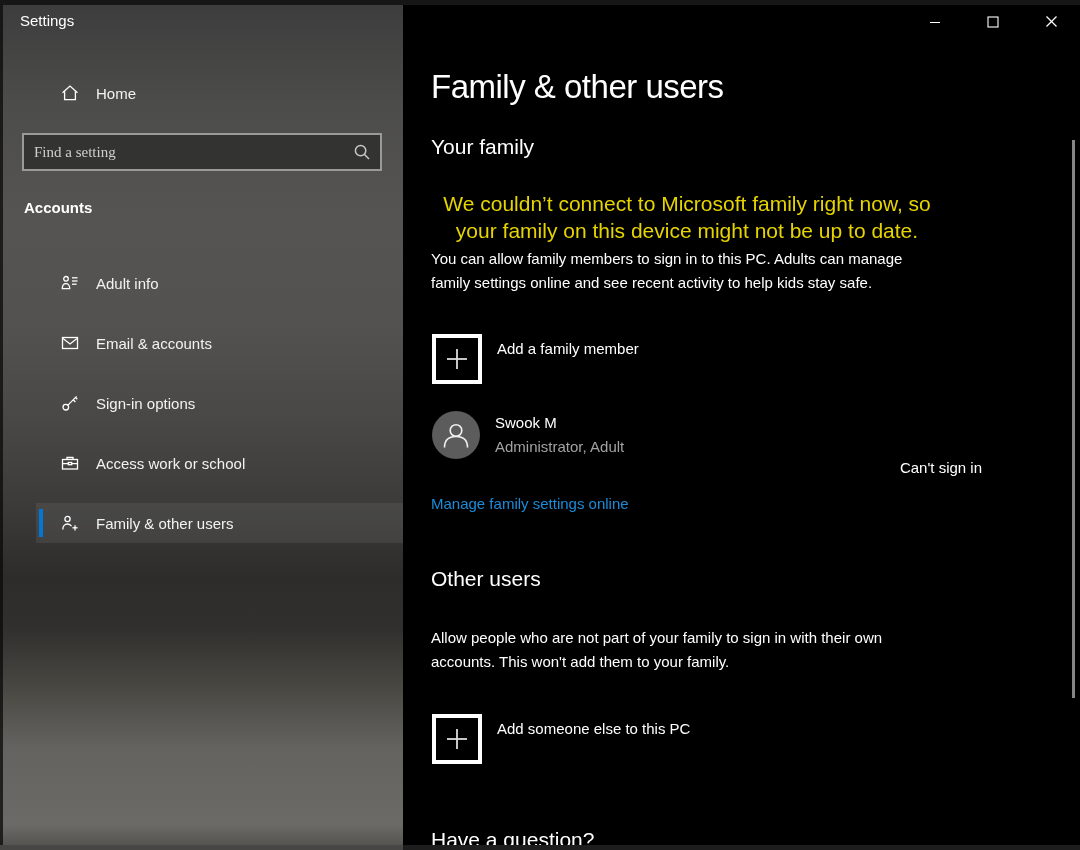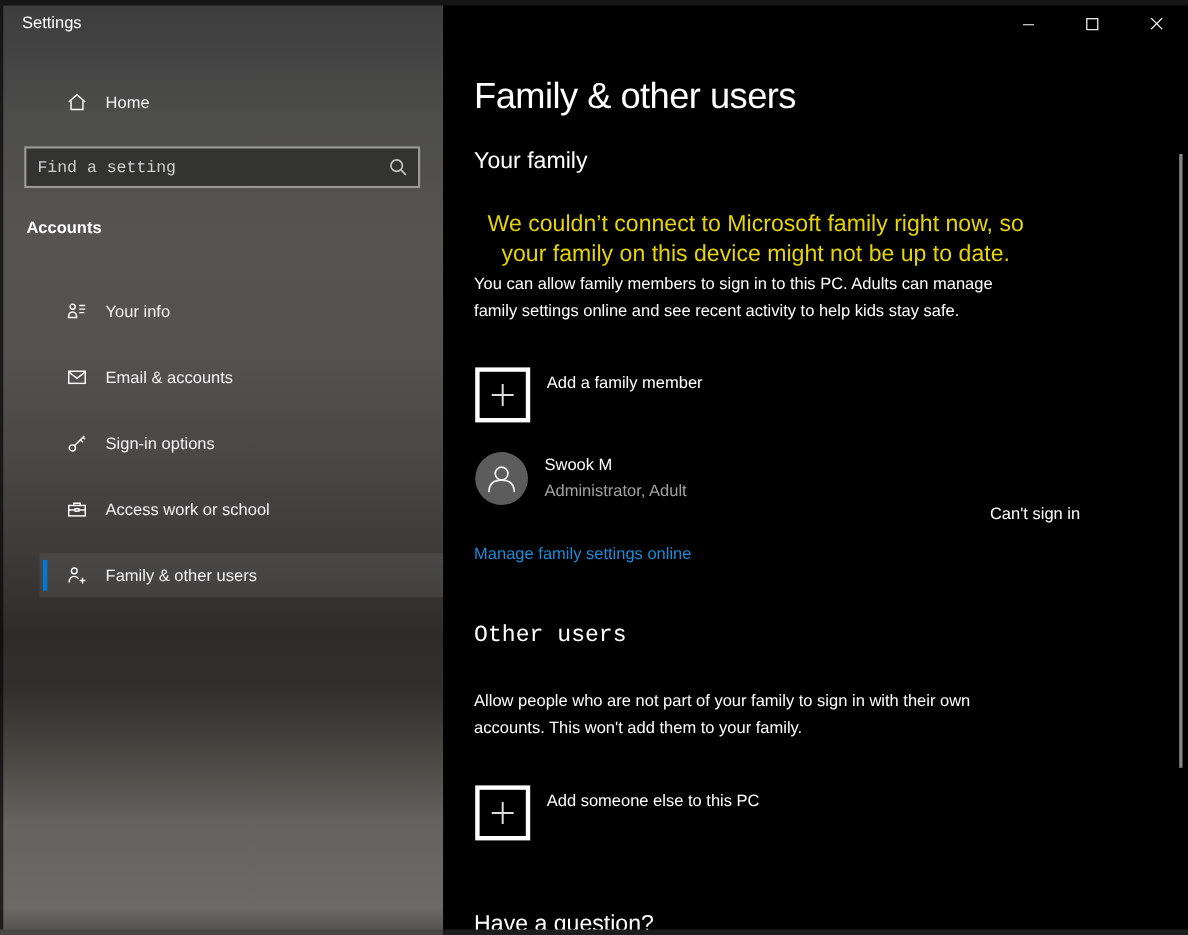--- a/index.html
+++ b/index.html
@@ -25,34 +25,34 @@
   .nav-item.selected{background:rgba(255,255,255,.07);}
   .nav-item.selected::before{content:"";position:absolute;left:3px;top:6px;
     width:4px;height:28px;background:var(--accent,#0078d7);}
   .home{top:73px;}
   .section-header{position:absolute;left:24px;top:199px;font-size:15px;
     font-weight:bold;color:#ffffff;}
   .searchbox{position:absolute;left:22px;top:133px;width:356px;height:34px;
     background:#333332;border:2px solid #9a9a9a;display:flex;align-items:center;}
   .searchbox input{flex:1;background:transparent;border:none;outline:none;
     color:#84cc16;font-size:15px;padding:0 8px 0 10px;
-    font-family:Liberation Mono, monospace;}
+    font-family:Liberation Serif, serif;}
   .searchbox input::placeholder{color:#cfcfcf;opacity:1;}
   .searchbox .s-icon{width:20px;height:20px;margin-right:8px;flex:0 0 20px;}
 
   
   .main{position:absolute;left:403px;top:0;width:677px;height:850px;background:#000;color:#fff;}
   .top-border{position:absolute;left:0;top:0;width:1080px;height:5px;background:#161616;}
   .caption{position:absolute;right:0;top:5px;display:flex;}
   .cap-btn{width:58px;height:33px;display:flex;align-items:center;justify-content:center;}
   h1.page-title{position:absolute;left:28px;top:68px;margin:0;font-size:33px;
     font-weight:300;letter-spacing:-.5px;color:#fff;}
   h2.sect{position:absolute;left:28px;margin:0;font-size:21px;font-weight:300;color:#fff;}
   .h-your-family{top:135px;}
-  .h-other-users{top:567px;font-family:Liberation Mono, monospace;}
+  .h-other-users{top:567px;}
   .h-question{top:828px;}
   p.warning{position:absolute;left:28px;top:190px;margin:0;max-width:512px;
     font-size:21px;line-height:27px;color:var(--warning,#e6d400);text-align:center;}
   p.desc{position:absolute;left:28px;margin:0;max-width:512px;font-size:15px;
     line-height:24px;color:#fff;}
   .d1{top:247px;}
   .d2{top:626px;}
   .add-row{position:absolute;left:29px;display:flex;align-items:flex-start;cursor:default;}
   .add-square{width:42px;height:42px;border:4px solid #ffffff;display:flex;
     align-items:center;justify-content:center;background:transparent;flex:0 0 42px;}
@@ -105,21 +105,21 @@
     <div class="nav-item" style="top:263px">
       <span class="nav-icon">
         <svg width="20" height="20" viewBox="0 0 20 20" fill="none" stroke="#fff" stroke-width="1.3">
           <circle cx="6" cy="5.8" r="2.3"></circle>
           <path d="M2.3 15.6 C2.3 12.2 4 10.6 6 10.6 C8 10.6 9.7 12.2 9.7 15.6 Z"></path>
           <path d="M12 4.8 H17.5"></path>
             <path d="M12 8 H17.5"></path>
             <path d="M12 11.2 H16.6"></path>
         </svg>
       </span>
-      <span class="nav-label">Your info</span>
+      <span class="nav-label">Adult info</span>
     </div>
 
     <div class="nav-item" style="top:323px">
       <span class="nav-icon">
         <svg width="20" height="20" viewBox="0 0 20 20" fill="none" stroke="#fff" stroke-width="1.3">
           <rect x="2.5" y="4.5" width="15" height="11"></rect>
             <path d="M3 5.5 L10 11 L17 5.5"></path>
         </svg>
       </span>
       <span class="nav-label">Email &amp; accounts</span>

